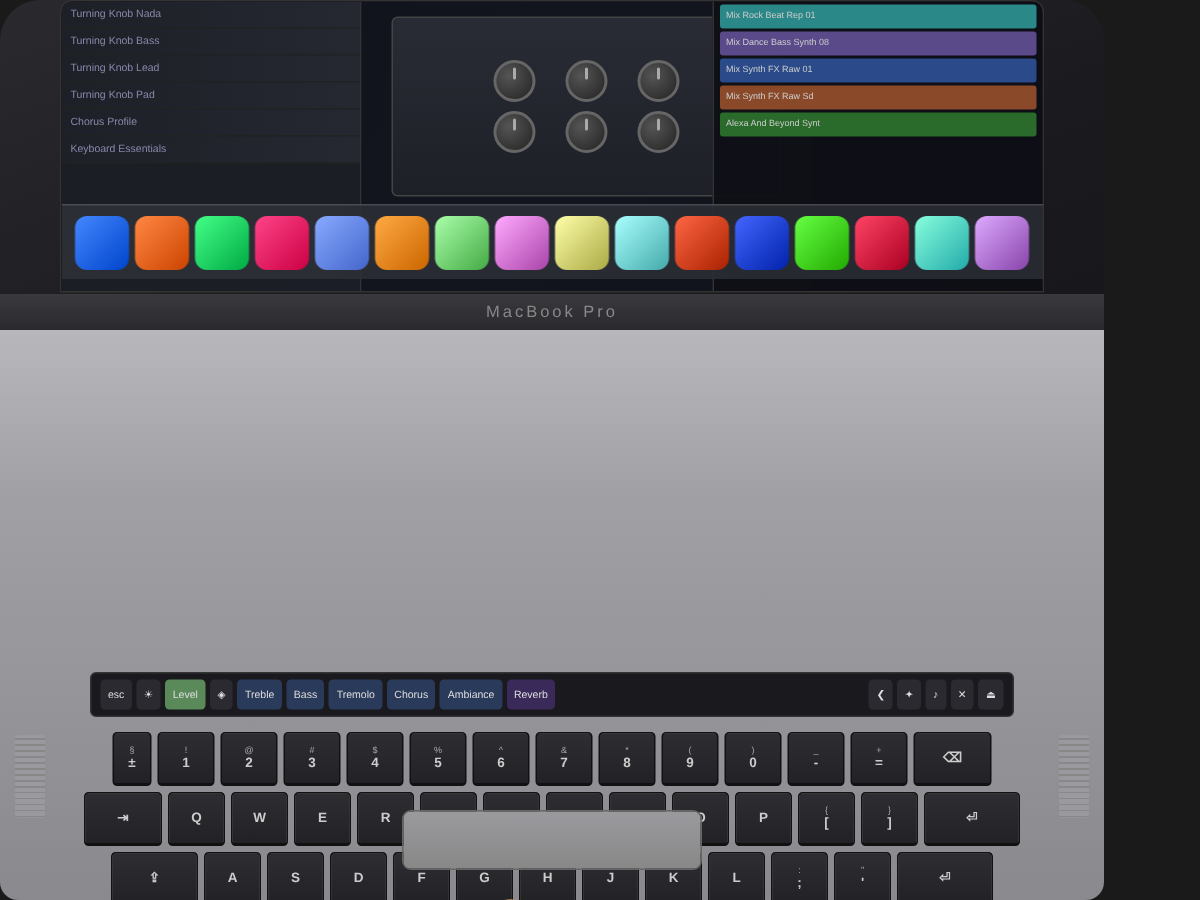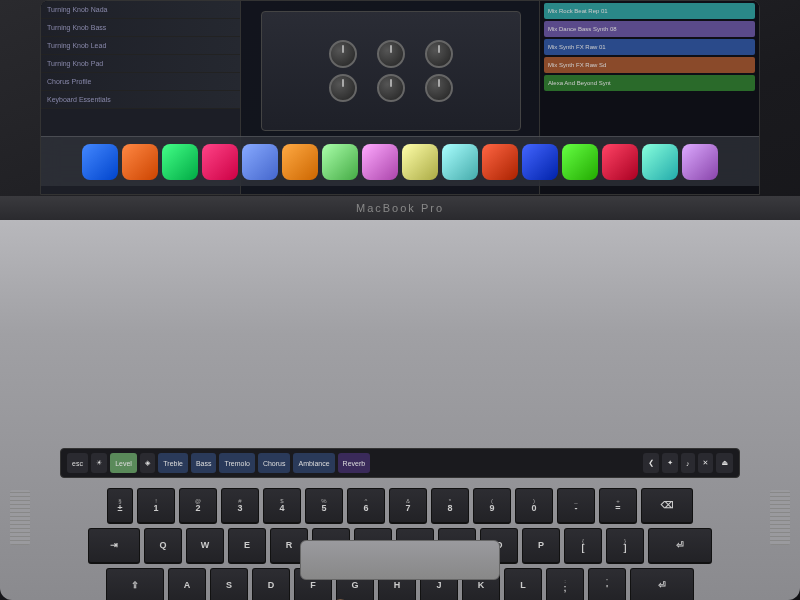--- a/index.html
+++ b/index.html
@@ -5,24 +5,25 @@
     * { margin: 0; padding: 0; box-sizing: border-box; }
     body {
       width: 800px;
       height: 600px;
       overflow: hidden;
       background: #1a1a1a;
       font-family: -apple-system, BlinkMacSystemFont, 'Helvetica Neue', sans-serif;
     }
 
     .scene {
-      width: 800px;
+      width: 736px;
       height: 600px;
       position: relative;
       background: linear-gradient(160deg, #2a2a2e 0%, #1a1a1e 40%, #111114 100%);
+      border-radius: 27px;
     }
 
     
     .screen-area {
       position: absolute;
       top: 0;
       left: 40px;
       right: 40px;
       height: 195px;
       background: linear-gradient(180deg, #0a0a12 0%, #0d0d18 100%);

